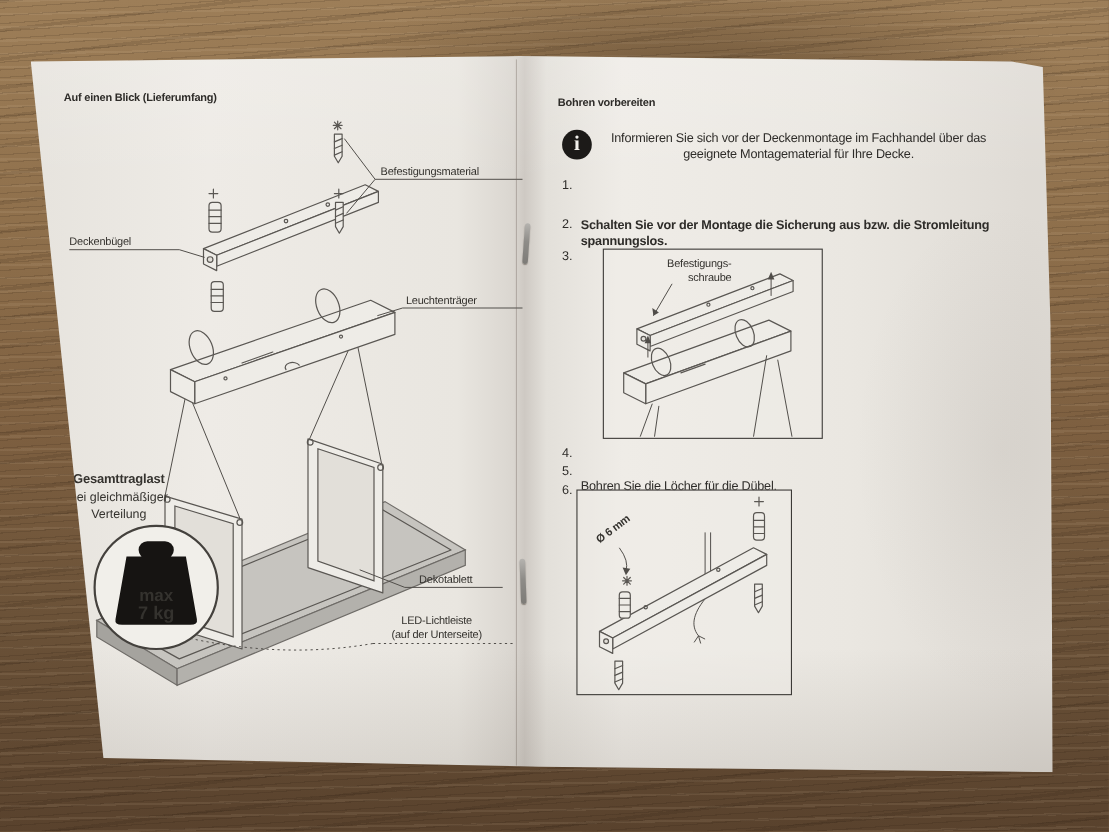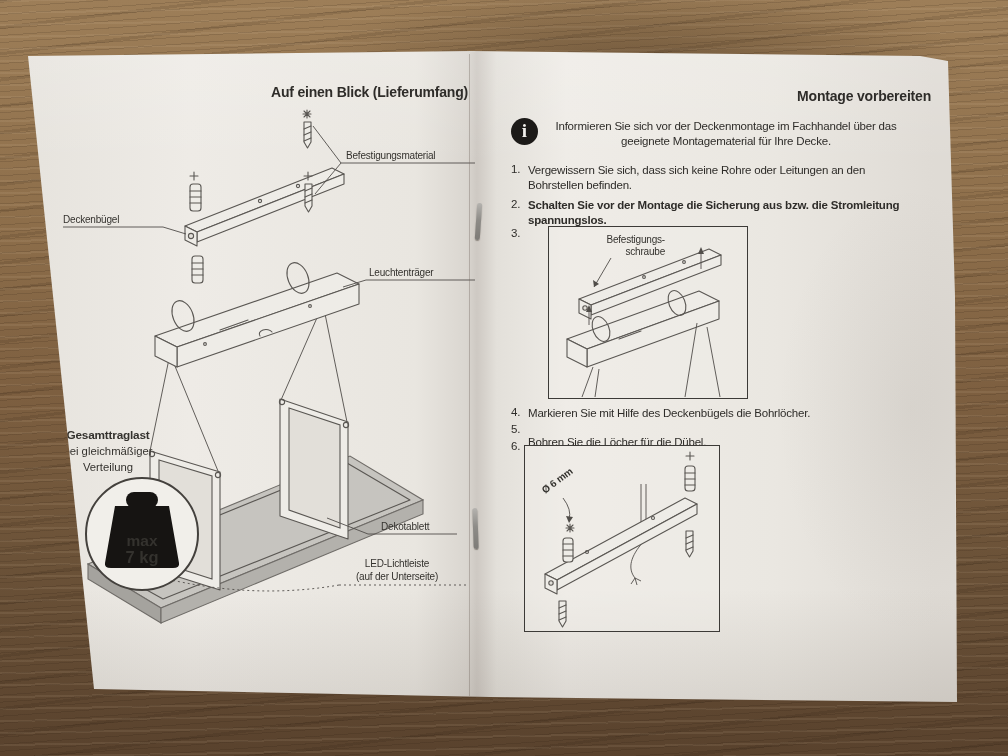--- a/index.html
+++ b/index.html
@@ -26,21 +26,21 @@
   .staple{position:absolute;width:5px;border-radius:2.5px;
     background:linear-gradient(180deg,#b5b3af,#8e8c88 45%,#7d7b77);
     box-shadow:0 1px 1px rgba(80,70,60,.5);}
   #staple-top{left:456px;top:157px;height:37px;transform:rotate(4deg);}
   #staple-bottom{left:453px;top:462px;height:41px;transform:rotate(-2deg);}
 
   .page{position:absolute;top:0;height:662px;color:#2e2c29;}
   #left-page{left:38px;width:450px;}
   #right-page{left:487px;width:448px;
     background:radial-gradient(42% 48% at 90% 55%, rgba(120,113,104,.09), transparent 70%);}
-  .page-title{position:absolute;font-weight:bold;font-size:14px;letter-spacing:-.2px;text-align:right;}
+  .page-title{position:absolute;font-weight:bold;font-size:10px;letter-spacing:-.2px;text-align:left;}
   #left-page .page-title{top:38px;left:0;width:410px;}
   #right-page .page-title{top:42px;left:0;width:424px;}
 
   svg{position:absolute;}
   svg text{font-family:"Liberation Sans","DejaVu Sans",sans-serif;fill:#34322e;}
   .lbl{font-size:10px;letter-spacing:-.2px;}
   .ln{stroke:#504d49;stroke-width:.9;fill:none;}
   .draw{stroke:#5a5753;stroke-width:1.1;fill:none;stroke-linejoin:round;stroke-linecap:round;}
   .face{fill:#eeece7;stroke:#5a5753;stroke-width:1.1;stroke-linejoin:round;}
   .hole{fill:#e2dfd9;stroke:#5a5753;stroke-width:1.1;}
@@ -162,27 +162,26 @@
         <circle cx="87" cy="428" r="56" fill="#f1efea" stroke="#44413d" stroke-width="2"></circle>
         <rect x="71" y="386" width="32" height="16" rx="8" fill="#161412"></rect>
         <path d="M60,400 L114,400 L124,457 Q125,462 118,462 L56,462 Q49,462 50,457 Z" fill="#161412"></path>
         <text x="87" y="440" text-anchor="middle" font-size="15.5" font-weight="bold" fill="#f4f2ee">max</text>
         <text x="87" y="457" text-anchor="middle" font-size="16.5" font-weight="bold" fill="#f4f2ee">7 kg</text>
       </g>
     </svg>
   </div>
 
   <div class="page" id="right-page">
-    <div class="page-title">Montage vorbereiten</div>
+    <div class="page-title">Bohren vorbereiten</div>
 
     <div id="info-icon">i</div>
     <div id="info-text">Informieren Sie sich vor der Deckenmontage im Fachhandel über das geeignete Montagematerial für Ihre Decke.</div>
 
     <div class="step-num" style="left:4px;top:117px;">1.</div>
-    <div class="step-text" style="left:21px;top:117px;width:382px;">Vergewissern Sie sich, dass sich keine Rohre oder Leitungen an den Bohrstellen befinden.</div>
 
     <div class="step-num" style="left:4px;top:152px;">2.</div>
     <div class="step-text" style="left:21px;top:152px;width:382px;font-weight:bold;">Schalten Sie vor der Montage die Sicherung aus bzw. die Stromleitung spannungslos.</div>
 
     <div class="step-num" style="left:4px;top:181px;">3.</div>
     <div class="diagram-box" style="left:17px;top:180px;width:198px;height:171px;margin-left:24px;">
       <svg viewBox="0 0 198 171" width="198" height="171" style="left:0;top:0;">
         <g>
           <text class="lbl" x="116" y="16" text-anchor="end">Befestigungs-</text>
           <text class="lbl" x="116" y="28" text-anchor="end">schraube</text>
@@ -211,21 +210,20 @@
           <ellipse class="draw" cx="128" cy="76" rx="8" ry="13" transform="rotate(-22 128 76)"></ellipse>
           <path class="draw" d="M70,112 l22,-8"></path>
         </g>
         <g>
           <path class="ln" d="M44,140 L33,170 M50,142 L46,170 M148,96 L136,170 M158,100 L171,170"></path>
         </g>
       </svg>
     </div>
 
     <div class="step-num" style="left:4px;top:360px;">4.</div>
-    <div class="step-text" style="left:21px;top:360px;width:400px;">Markieren Sie mit Hilfe des Deckenbügels die Bohrlöcher.</div>
 
     <div class="step-num" style="left:4px;top:377px;">5.</div>
     <div class="step-text" style="left:21px;top:377px;width:400px;margin-top:12px;">Bohren Sie die Löcher für die Dübel.</div>
 
     <div class="step-num" style="left:4px;top:394px;">6.</div>
     <div class="diagram-box" style="left:17px;top:399px;width:194px;height:185px;">
       <svg viewBox="0 0 194 185" width="194" height="185" style="left:0;top:0;">
         <g>
           <text class="lbl" font-size="9.5" font-weight="bold" transform="translate(20,48) rotate(-37)">Ø 6 mm</text>
           <path class="ln" d="M38,52 Q47,64 44,73"></path>

